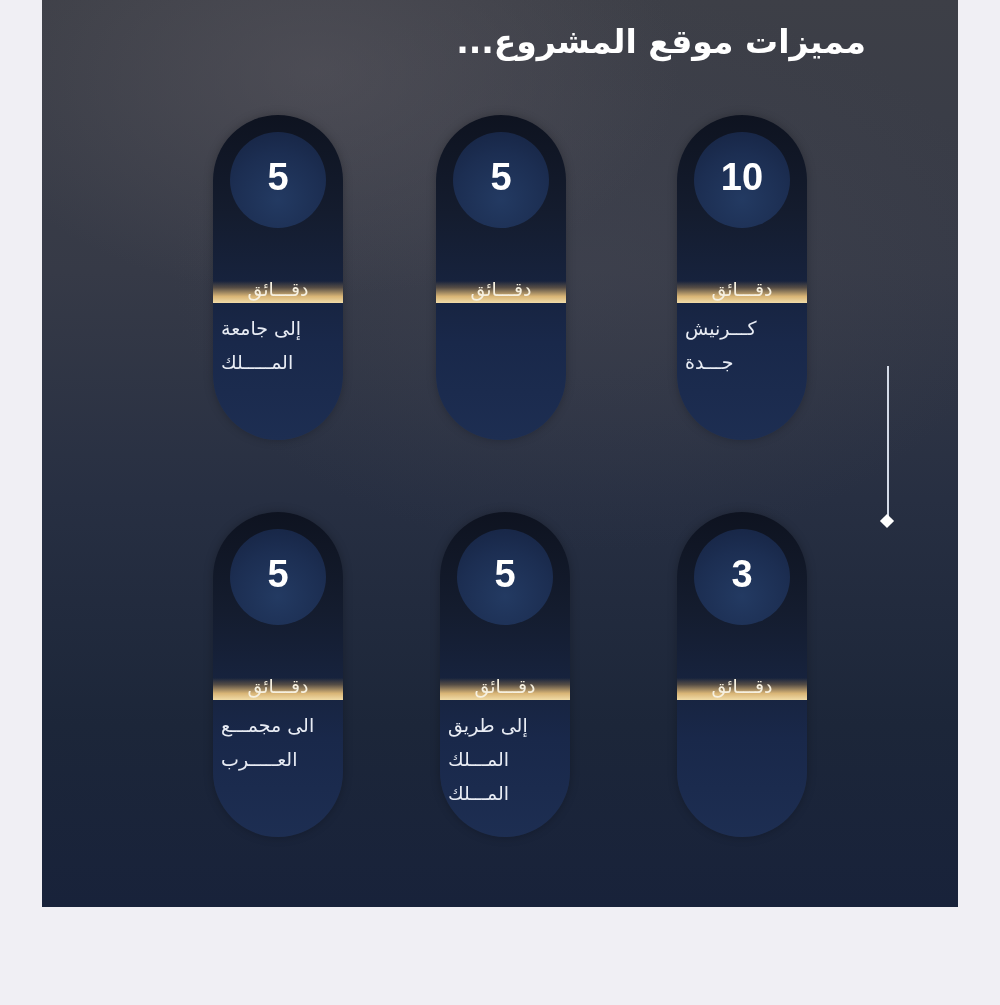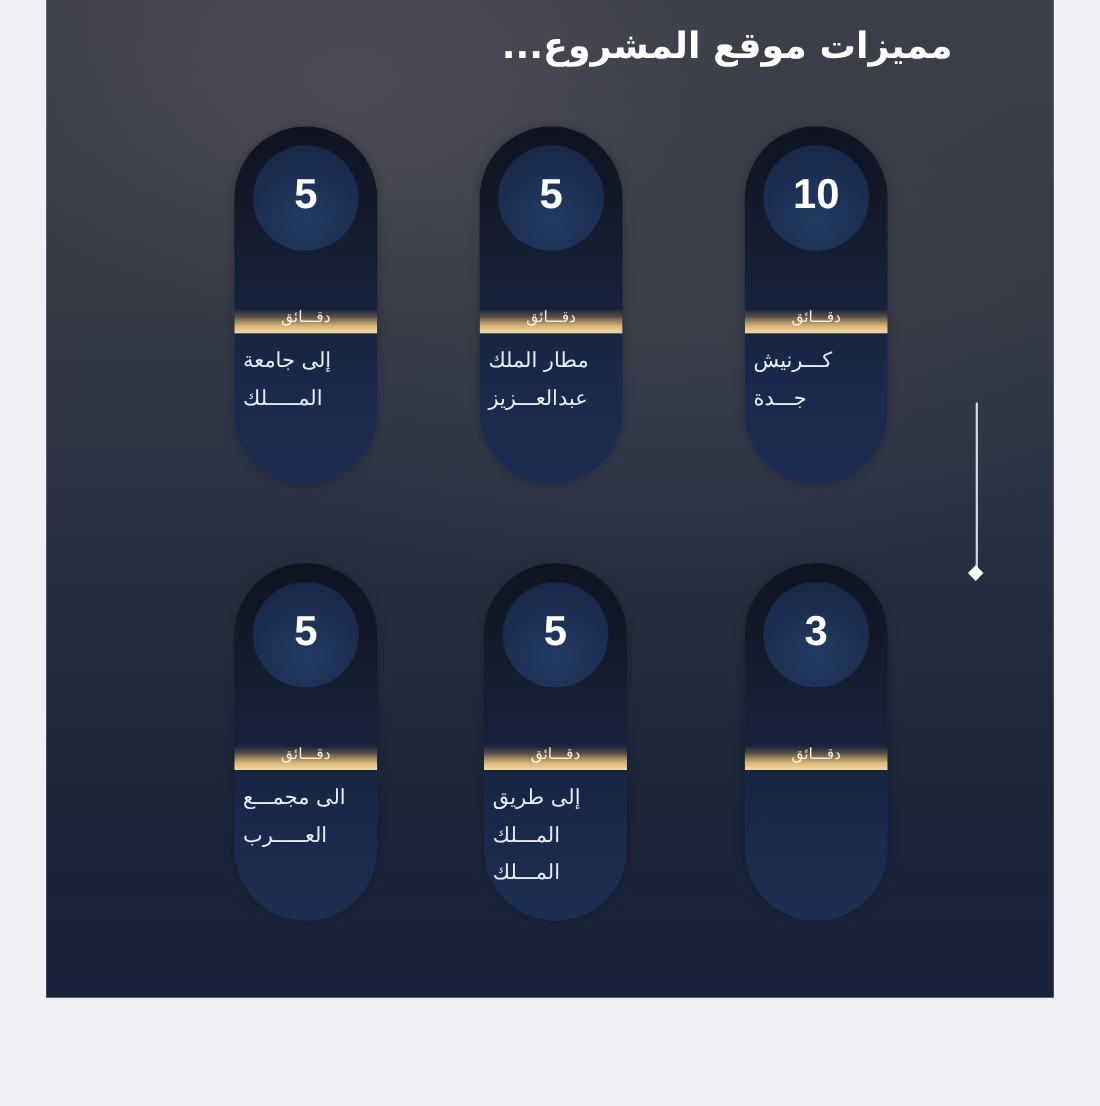--- a/index.html
+++ b/index.html
@@ -35,21 +35,21 @@
     position:absolute; left:0; width:130px; top:37px; text-align:center;
     color:#ffffff; font-size:38px; font-weight:bold; line-height:50px;
     font-family:"Liberation Sans", sans-serif;
   }
   .pill .band {
     position:absolute; left:0; width:130px; top:166px; height:22px;
     background: linear-gradient(180deg, rgba(25,35,60,0) 0%, rgba(180,140,80,0.4) 30%, #d9b576 70%, #f1dca8 100%);
   }
   .pill .band-label {
     position:absolute; left:0; width:130px; top:162px; text-align:center;
-    direction:rtl; color:#f6f0e0; font-size:14px; line-height:24px; letter-spacing:2px;
+    direction:rtl; color:#f6f0e0; font-size:19px; line-height:24px; letter-spacing:2px;
   }
   .pill .desc {
     position:absolute; left:8px; width:114px; top:196px; text-align:left;
     direction:rtl; color:#e8ecf4; font-size:19px; line-height:34px;
   }
   .watermark {
     position:absolute; left:748px; top:160px; width:160px; text-align:center;
     color:rgba(215,215,222,0.85);
   }
   .watermark .ar { font-size:62px; line-height:70px; direction:rtl; font-family:"DejaVu Sans", sans-serif; }
@@ -91,25 +91,20 @@
       <div>جـــدة</div>
       <div></div>
     </div>
   </div>
 
   <div class="pill" style="left:394px; top:115px;">
     <div class="circle"></div>
     <div class="num">5</div>
     <div class="band"></div>
     <div class="band-label">دقـــائق</div>
-    <div class="desc">
-      <div>مطار الملك</div>
-      <div>عبدالعـــزيز</div>
-      <div></div>
-    </div>
   </div>
 
   <div class="pill" style="left:171px; top:115px;">
     <div class="circle"></div>
     <div class="num">5</div>
     <div class="band"></div>
     <div class="band-label">دقـــائق</div>
     <div class="desc">
       <div>إلى جامعة</div>
       <div>المـــــلك</div>

